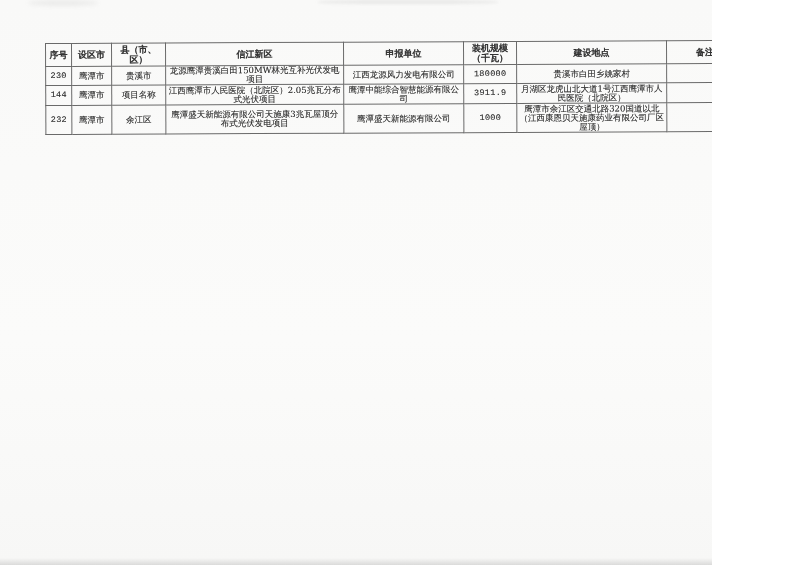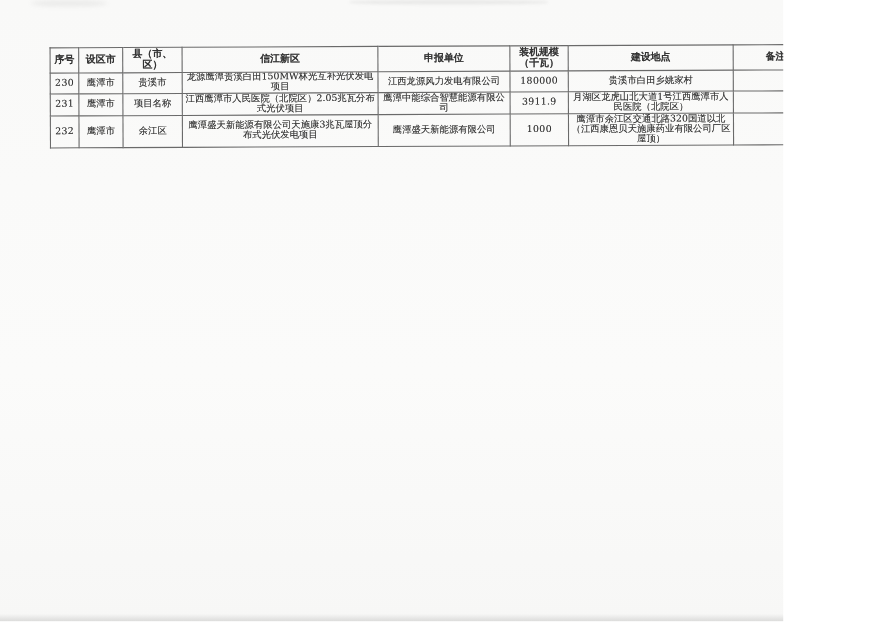--- a/index.html
+++ b/index.html
@@ -60,21 +60,21 @@
   }
   table.doc td {
     font-size: 8.5px;
     line-height: 9px;
     font-weight: normal;
   }
   tr.hrow   { height: 23px; }
   tr.r230   { height: 17px; }
   tr.r231   { height: 20px; }
   tr.r232   { height: 29px; }
-  td.num { font-size: 8px; letter-spacing: 0.3px; }
+  td.num { font-size: 8px; letter-spacing: 0.3px; font-family: Liberation Mono, monospace; }
 </style>
 </head>
 <body>
 
 <div class="page">
   <div class="smudge-top-left"></div>
   <div class="smudge-top-mid"></div>
 
   <div class="table-wrap">
     <table class="doc">
@@ -105,21 +105,21 @@
           <td class="num">230</td>
           <td>鹰潭市</td>
           <td>贵溪市</td>
           <td>龙源鹰潭贵溪白田150MW林光互补光伏发电项目</td>
           <td>江西龙源风力发电有限公司</td>
           <td class="num">180000</td>
           <td>贵溪市白田乡姚家村</td>
           <td></td>
         </tr>
         <tr class="r231">
-          <td class="num">231</td>
+          <td class="num">144</td>
           <td>鹰潭市</td>
           <td>项目名称</td>
           <td>江西鹰潭市人民医院（北院区）2.05兆瓦分布式光伏项目</td>
           <td>鹰潭中能综合智慧能源有限公司</td>
           <td class="num">3911.9</td>
           <td>月湖区龙虎山北大道1号江西鹰潭市人民医院（北院区）</td>
           <td></td>
         </tr>
         <tr class="r232">
           <td class="num">232</td>

